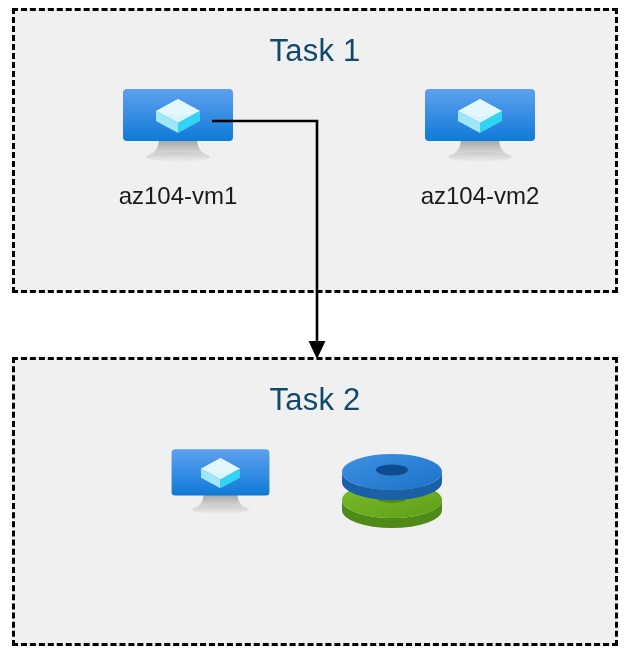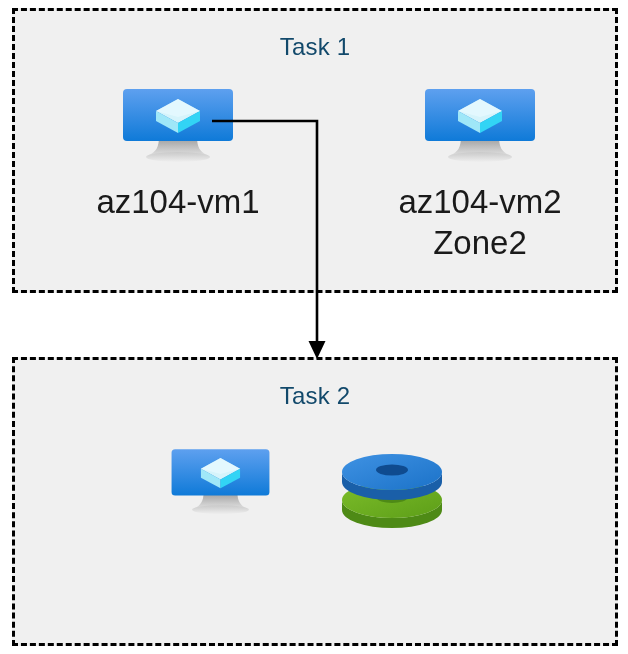--- a/index.html
+++ b/index.html
@@ -39,35 +39,35 @@
     left: 12px;
     top: 357px;
     width: 606px;
     height: 289px;
   }
 
   .task-title {
     position: absolute;
     width: 100%;
     text-align: center;
-    font-size: 24px;
+    font-size: 31px;
     color: #12496b;
     letter-spacing: 0.2px;
     white-space: nowrap;
   }
   #task1-title { top: 22px; }
   #task2-title { top: 22px; }
 
   
   .node {
     position: absolute;
     text-align: center;
   }
   .node-label {
-    font-size: 33px;
+    font-size: 24px;
     color: #1a1a1a;
     line-height: 1.25;
     white-space: nowrap;
   }
   .node-label .line2 { display: block; }
 
   #vm1-node { left: 48px;  top: 76px; width: 230px; }
   #vm2-node { left: 350px; top: 76px; width: 230px; }
   #vm1-node .node-label, #vm2-node .node-label { margin-top: 14px; }
 
@@ -176,21 +176,20 @@
         <path d="M40 50 h38 c0 10 3 15 10 18 H30 c7 -3 10 -8 10 -18 z" fill="url(#stand2)"></path>
         <ellipse cx="59" cy="70" rx="32" ry="5" fill="url(#base2)"></ellipse>
         <rect x="4" y="2" width="110" height="52" rx="4" ry="4" fill="url(#scr2)"></rect>
         <polygon points="59,12 81,24 59,36 37,24" fill="#d6f4fb"></polygon>
         <polygon points="37,24 59,36 59,46 37,34" fill="#9fe7f8"></polygon>
         <polygon points="59,36 81,24 81,34 59,46" fill="#32d4f5"></polygon>
         <polygon points="59,12 81,24 59,30 37,24" fill="#eafaff" opacity="0.65"></polygon>
       </svg>
       <div class="node-label">
         <span>az104-vm2</span>
-        <span class="line2">Zone2</span>
       </div>
     </div>
 
   </div>
 
   <div id="task2-box" class="task-box">
 
     <div id="task2-title" class="task-title">Task 2</div>
 
     <div id="task2-icons">

